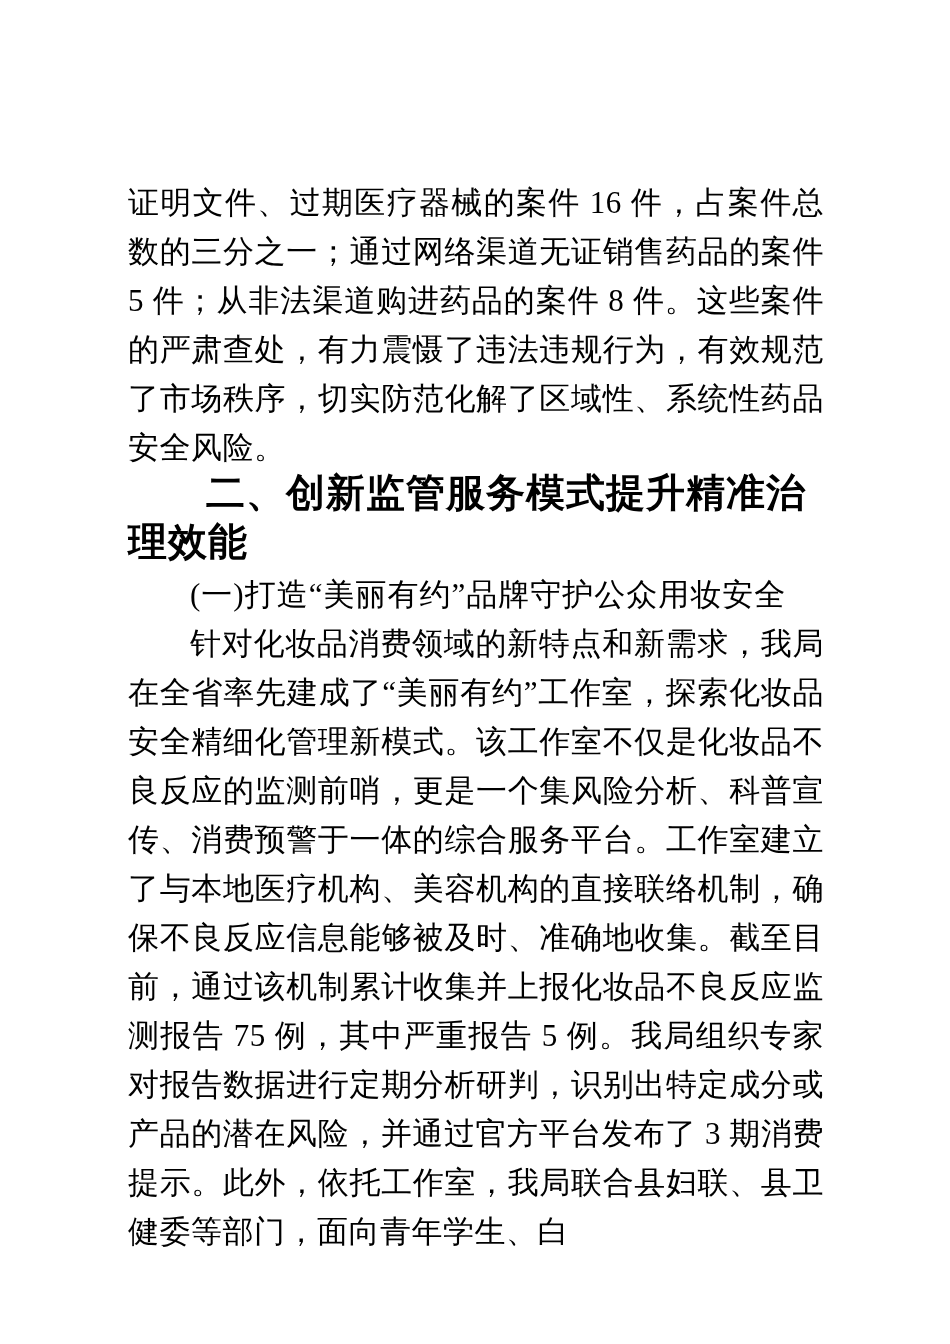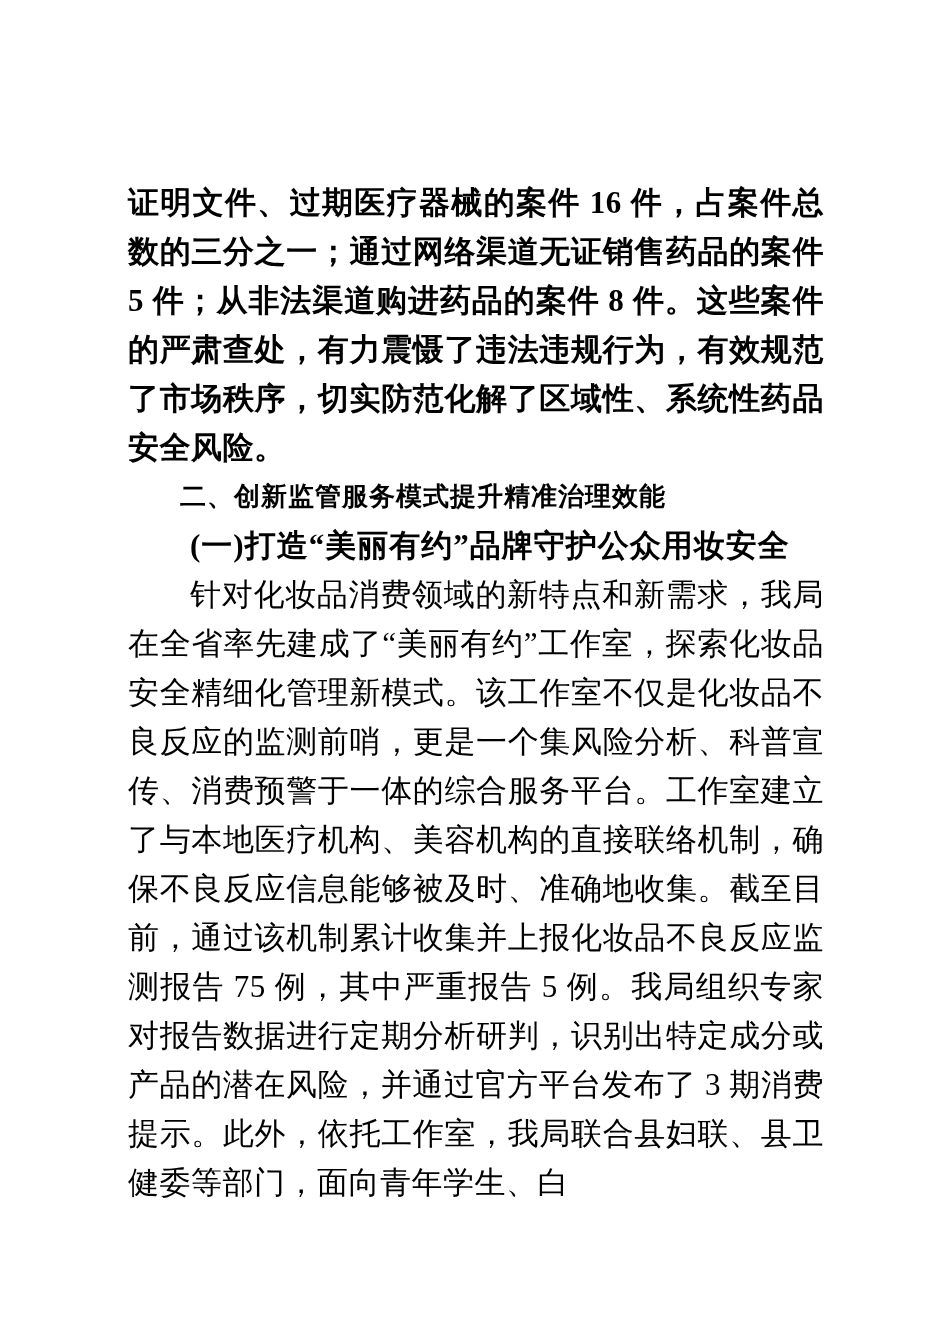--- a/index.html
+++ b/index.html
@@ -23,36 +23,35 @@
   }
   .body-text {
     margin: 0;
     text-align: justify;
     text-justify: inter-ideograph;
     text-indent: 2em;
     letter-spacing: 0.5px;
   }
   .body-text.no-indent {
     text-indent: 0;
-    font-weight: bold;
   }
   .heading-1 {
     margin: 0;
-    font-size: 26px;
+    font-size: 39px;
     line-height: 49px;
     font-weight: bold;
     text-indent: 2em;
-    font-family: Liberation Serif, serif;
+    font-family: Liberation Mono, monospace;
     letter-spacing: 1px;
   }
   .heading-2 {
     margin: 0;
     font-size: 31px;
     line-height: 49px;
-    font-weight: bold;
+    font-weight: normal;
     text-indent: 2em;
     font-family: "Liberation Serif", "DejaVu Serif", serif;
     letter-spacing: 1px;
   }
 </style>
 </head>
 <body>
 
 <div class="page">
   <p class="body-text no-indent">证明文件、过期医疗器械的案件 16 件，占案件总数的三分之一；通过网络渠道无证销售药品的案件 5 件；从非法渠道购进药品的案件 8 件。这些案件的严肃查处，有力震慑了违法违规行为，有效规范了市场秩序，切实防范化解了区域性、系统性药品安全风险。</p>

